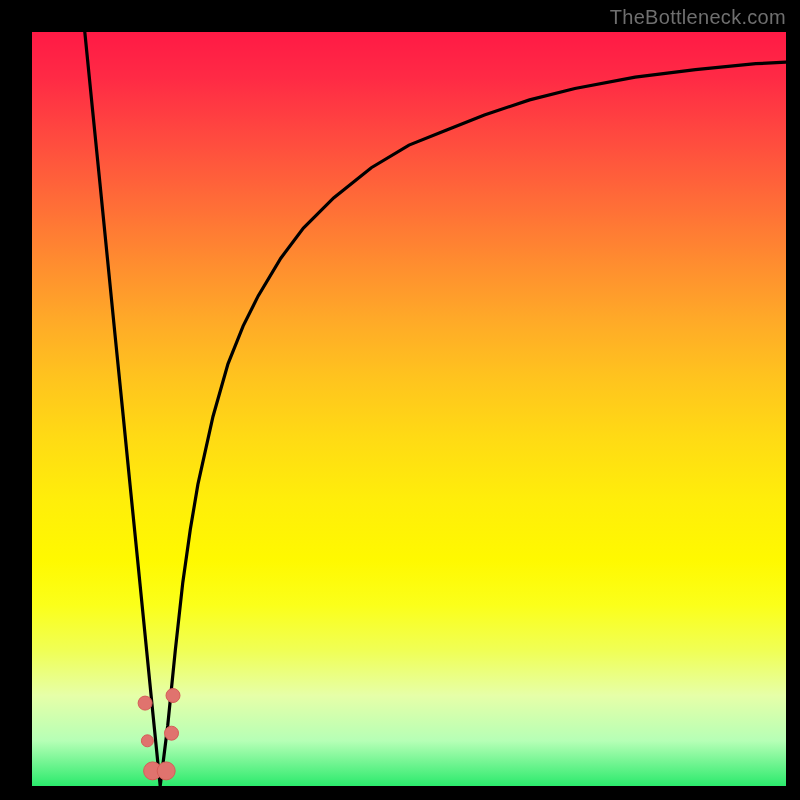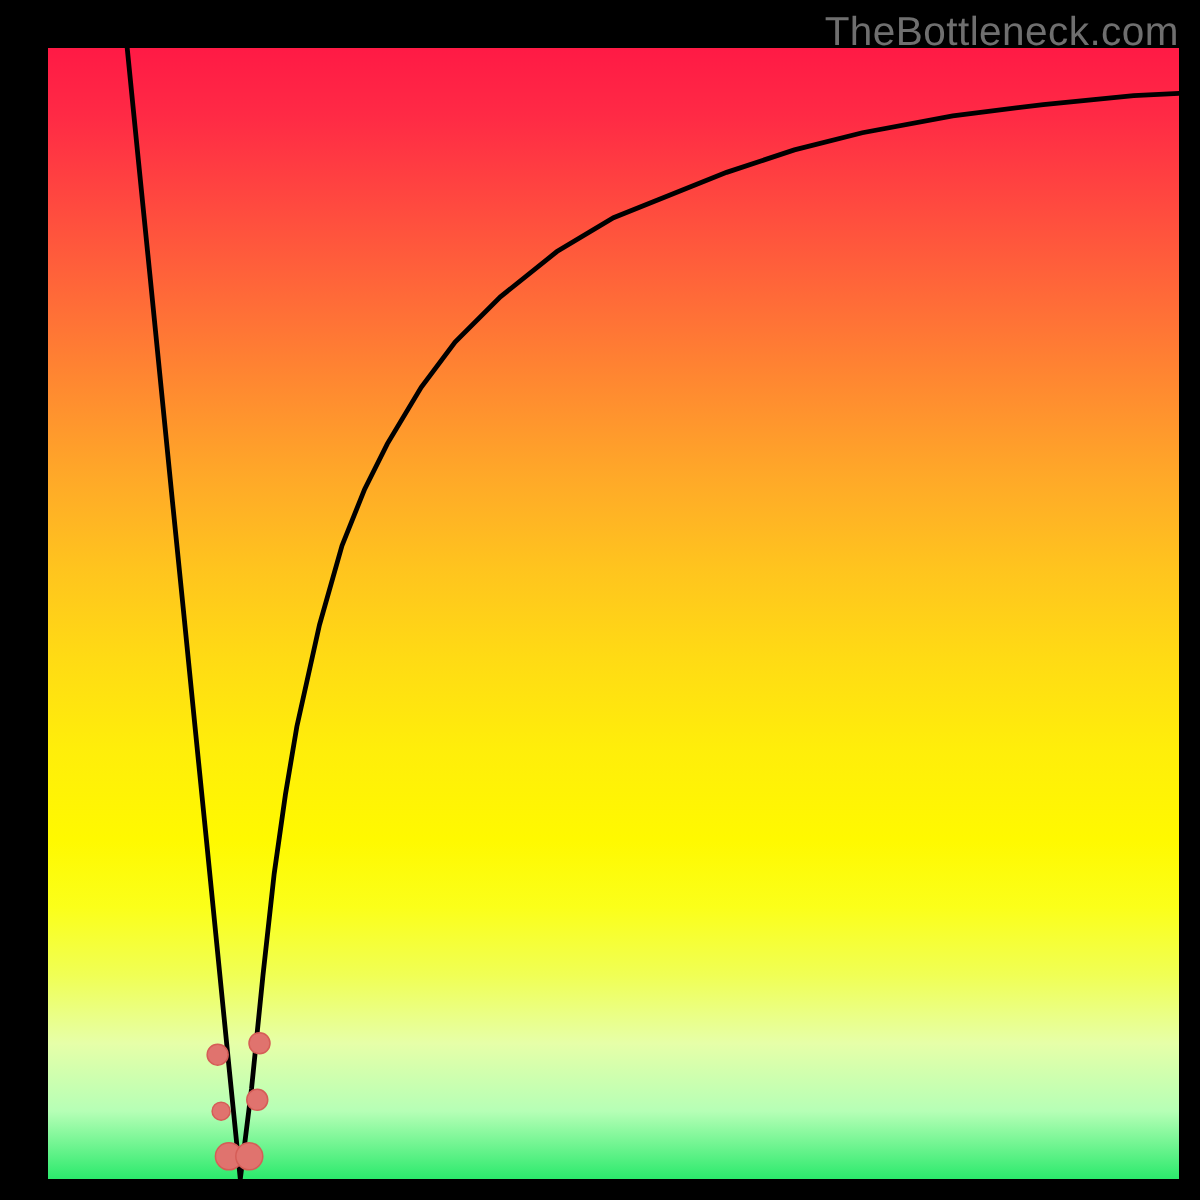--- a/index.html
+++ b/index.html
@@ -46,21 +46,21 @@
       #e6ffa8 88%,
       #b6ffb6 94%,
       #2bea6c 100%
     );
   }
   .watermark {
     position: absolute;
     top: 6px;
     right: 14px;
     color: #6f6f6f;
-    font-size: 27px;
+    font-size: 20px;
     font-weight: 400;
     letter-spacing: 0.3px;
     user-select: none;
   }
   svg.curve {
     position: absolute;
     inset: 0;
     width: 100%;
     height: 100%;
   }

